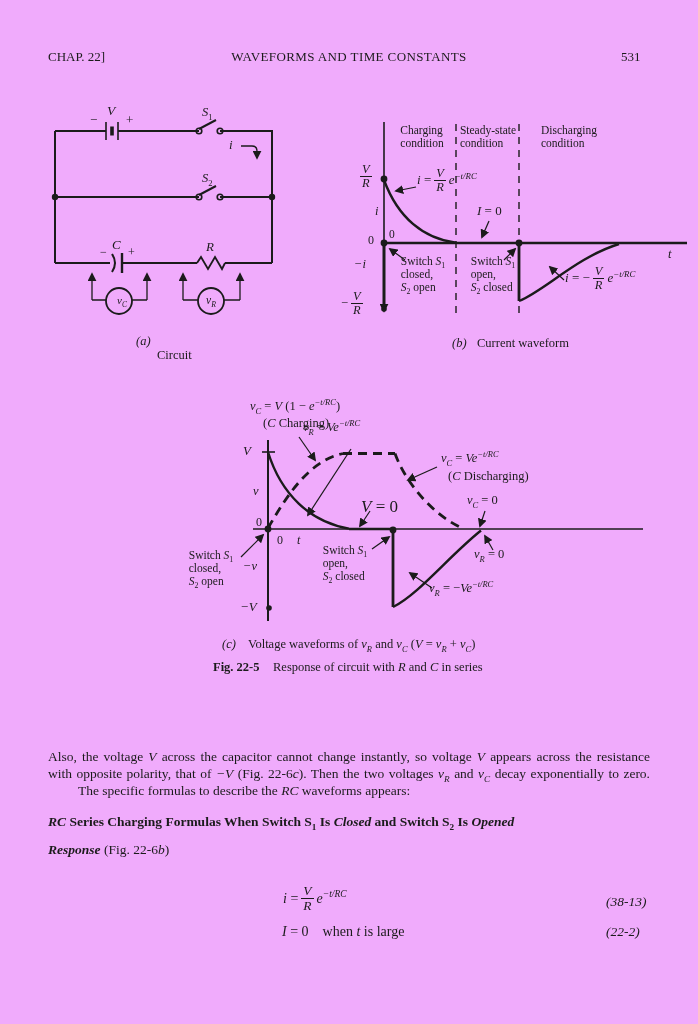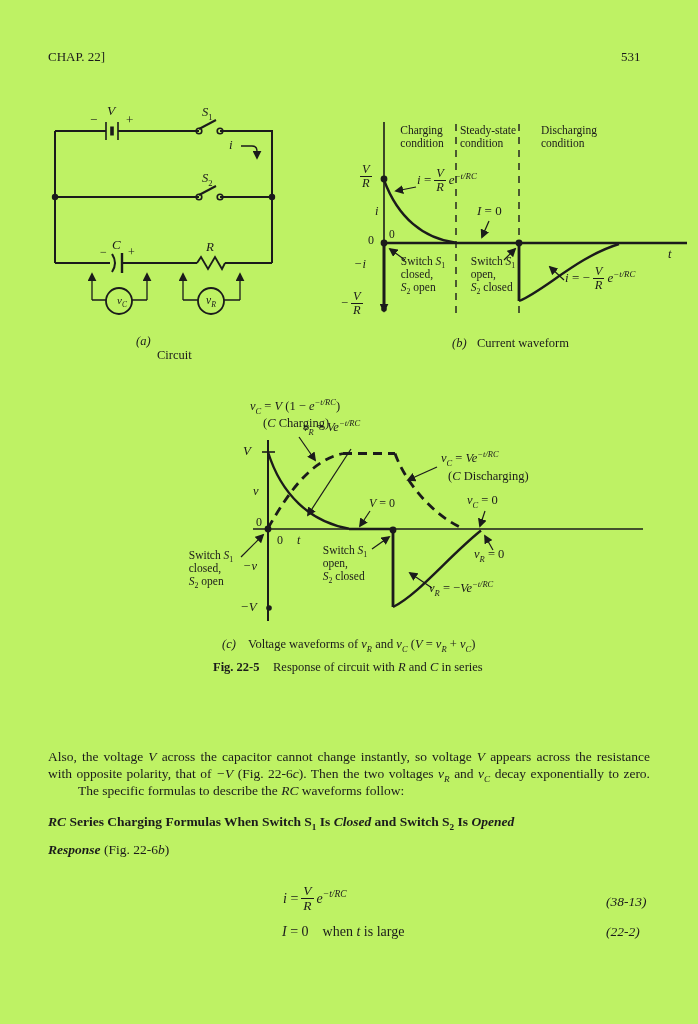--- a/index.html
+++ b/index.html
@@ -1,16 +1,16 @@
 <!DOCTYPE html>
 <html><head>
 <meta charset="utf-8">
 <style>
   html,body{margin:0;padding:0;background:#e8e8e8;}
-  .page{position:relative;width:698px;height:1024px;background:#bef264;overflow:hidden;
+  .page{position:relative;width:698px;height:1024px;background:#f0abfc;overflow:hidden;
         font-family:"Liberation Serif",serif;color:#1b1b1b;}
   .art{position:absolute;left:0;top:0;z-index:0;}
   .lbl{position:absolute;z-index:2;white-space:nowrap;font-size:12px;line-height:1.15;}
   .ctr{transform:translateX(-50%);}
   .ml{white-space:pre-line;}
   .it{font-style:italic;}
   .bd{font-weight:bold;}
   sub,sup{font-size:68%;line-height:0;}
   .frac{display:inline-flex;flex-direction:column;align-items:center;font-style:italic;line-height:1.05;vertical-align:middle;}
   .frac .den{border-top:1.2px solid #1b1b1b;padding:0 2px;}
@@ -110,20 +110,21 @@
         <path d="M485,511 L480,526" marker-end="url(#ah)"></path>
         <path d="M493,550 L485,536" marker-end="url(#ah)"></path>
         <path d="M432,588 L410,573" marker-end="url(#ah)"></path>
         <path d="M241,557 L263,535" marker-end="url(#ah)"></path>
         <path d="M372,549 L389,537" marker-end="url(#ah)"></path>
       </g>
     </g>
   </svg>
 
   <div class="lbl hdr" style="left:48px;top:50px">CHAP. 22]</div>
+  <div class="lbl hdr ctr" style="left:349px;top:50px;letter-spacing:.4px">WAVEFORMS AND TIME CONSTANTS</div>
   <div class="lbl hdr" style="left:621px;top:50px">531</div>
 
   <div class="lbl" style="left:90px;top:113px;font-size:13px">−</div>
   <div class="lbl it" style="left:107px;top:103px;font-size:13.5px">V</div>
   <div class="lbl" style="left:126px;top:113px;font-size:13px">+</div>
   <div class="lbl" style="left:202px;top:105px;font-size:12.5px"><span class="it">S</span><sub>1</sub></div>
   <div class="lbl it" style="left:229px;top:138px;font-size:13px">i</div>
   <div class="lbl" style="left:202px;top:171px;font-size:12.5px"><span class="it">S</span><sub>2</sub></div>
   <div class="lbl" style="left:100px;top:246px;font-size:12px">−</div>
   <div class="lbl it" style="left:112px;top:238px;font-size:13px">C</div>
@@ -184,21 +185,21 @@
   <div class="lbl it" style="left:452px;top:336px;font-size:12.5px">(b)</div>
   <div class="lbl" style="left:477px;top:336px;font-size:12.5px">Current waveform</div>
 
   <div class="lbl" style="left:250px;top:399px;font-size:12.5px"><span class="it">v</span><sub class="it">C</sub><span> = </span><span class="it">V</span><span> (1 − </span><span class="it">e</span><sup class="it">−t/RC</sup><span>)</span></div>
   <div class="lbl" style="left:263px;top:416px;font-size:12.5px"><span>(</span><span class="it">C</span><span> Charging)</span></div>
   <div class="lbl it" style="left:243px;top:444px;font-size:13px">V</div>
   <div class="lbl" style="left:303px;top:420px;font-size:12.5px"><span class="it">v</span><sub class="it">R</sub><span> = </span><span class="it">Ve</span><sup class="it">−t/RC</sup></div>
   <div class="lbl" style="left:441px;top:451px;font-size:12.5px"><span class="it">v</span><sub class="it">C</sub><span> = </span><span class="it">Ve</span><sup class="it">−t/RC</sup></div>
   <div class="lbl" style="left:448px;top:469px;font-size:12.5px"><span>(</span><span class="it">C</span><span> Discharging)</span></div>
   <div class="lbl it" style="left:253px;top:484px;font-size:12.5px">v</div>
-  <div class="lbl" style="left:369px;top:497px;font-size:12px"><span class="it">V</span><span> = 0</span></div>
+  <div class="lbl" style="left:361px;top:497px;font-size:17px"><span class="it">V</span><span> = 0</span></div>
   <div class="lbl" style="left:467px;top:493px;font-size:12.5px"><span class="it">v</span><sub class="it">C</sub><span> = 0</span></div>
   <div class="lbl" style="left:256px;top:516px;font-size:12px">0</div>
   <div class="lbl" style="left:277px;top:534px;font-size:12px">0</div>
   <div class="lbl it" style="left:297px;top:534px;font-size:12px">t</div>
   <div class="lbl" style="left:474px;top:547px;font-size:12.5px"><span class="it">v</span><sub class="it">R</sub><span> = 0</span></div>
   <div class="lbl it" style="left:243px;top:559px;font-size:12.5px">−v</div>
   <div class="lbl" style="left:429px;top:581px;font-size:12.5px"><span class="it">v</span><sub class="it">R</sub><span> = −</span><span class="it">Ve</span><sup class="it">−t/RC</sup></div>
   <div class="lbl it" style="left:240px;top:600px;font-size:13px">−V</div>
   <div class="lbl ml ctr" style="left:211px;top:549px;font-size:11.5px"><span>Switch </span><span class="it">S</span><sub>1</sub><span>
 closed,
@@ -207,21 +208,21 @@
 open,
 </span><span class="it">S</span><sub>2</sub><span> closed</span></div>
   <div class="lbl it" style="left:222px;top:637px;font-size:12.5px">(c)</div>
   <div class="lbl" style="left:248px;top:637px;font-size:12.5px"><span>Voltage waveforms of </span><span class="it">v</span><sub class="it">R</sub><span> and </span><span class="it">v</span><sub class="it">C</sub><span> (</span><span class="it">V</span><span> = </span><span class="it">v</span><sub class="it">R</sub><span> + </span><span class="it">v</span><sub class="it">C</sub><span>)</span></div>
 
   <div class="lbl bd" style="left:213px;top:660px;font-size:12.5px">Fig. 22-5</div>
   <div class="lbl" style="left:273px;top:660px;font-size:12.5px"><span>Response of circuit with </span><span class="it">R</span><span> and </span><span class="it">C</span><span> in series</span></div>
 
   <div class="lbl jline" style="left:48px;top:749px;width:602px;font-size:13.5px;white-space:normal"><span>Also, the voltage </span><span class="it">V</span><span> across the capacitor cannot change instantly, so voltage </span><span class="it">V</span><span> appears across the resistance</span></div>
   <div class="lbl jline" style="left:48px;top:766px;width:602px;font-size:13.5px;white-space:normal"><span>with opposite polarity, that of </span><span class="it">−V</span><span> (Fig. 22-6</span><span class="it">c</span><span>). Then the two voltages </span><span class="it">v</span><sub class="it">R</sub><span> and </span><span class="it">v</span><sub class="it">C</sub><span> decay exponentially to zero.</span></div>
-  <div class="lbl" style="left:78px;top:783px;font-size:13.5px"><span>The specific formulas to describe the </span><span class="it">RC</span><span> waveforms follow:</span></div>
+  <div class="lbl" style="left:78px;top:783px;font-size:13.5px"><span>The specific formulas to describe the </span><span class="it">RC</span><span> waveforms appears:</span></div>
 
   <div class="lbl" style="left:48px;top:814px;font-size:13.5px"><span class="it bd">RC</span><span class="bd"> Series Charging Formulas When Switch </span><span class="bd">S</span><sub class="bd">1</sub><span class="bd"> Is </span><span class="it bd">Closed</span><span class="bd"> and Switch </span><span class="bd">S</span><sub class="bd">2</sub><span class="bd"> Is </span><span class="it bd">Opened</span></div>
   <div class="lbl" style="left:48px;top:842px;font-size:13.5px"><span class="it bd">Response</span><span> (Fig. 22-6</span><span class="it">b</span><span>)</span></div>
 
   <span class="lbl fx" style="left:283px;top:884px;font-size:14px">
     <span><span class="it">i</span><span> = </span></span>
     <span class="frac" style="font-size:13.5px">
         <span class="num">V</span>
         <span class="den">R</span>
       </span>

